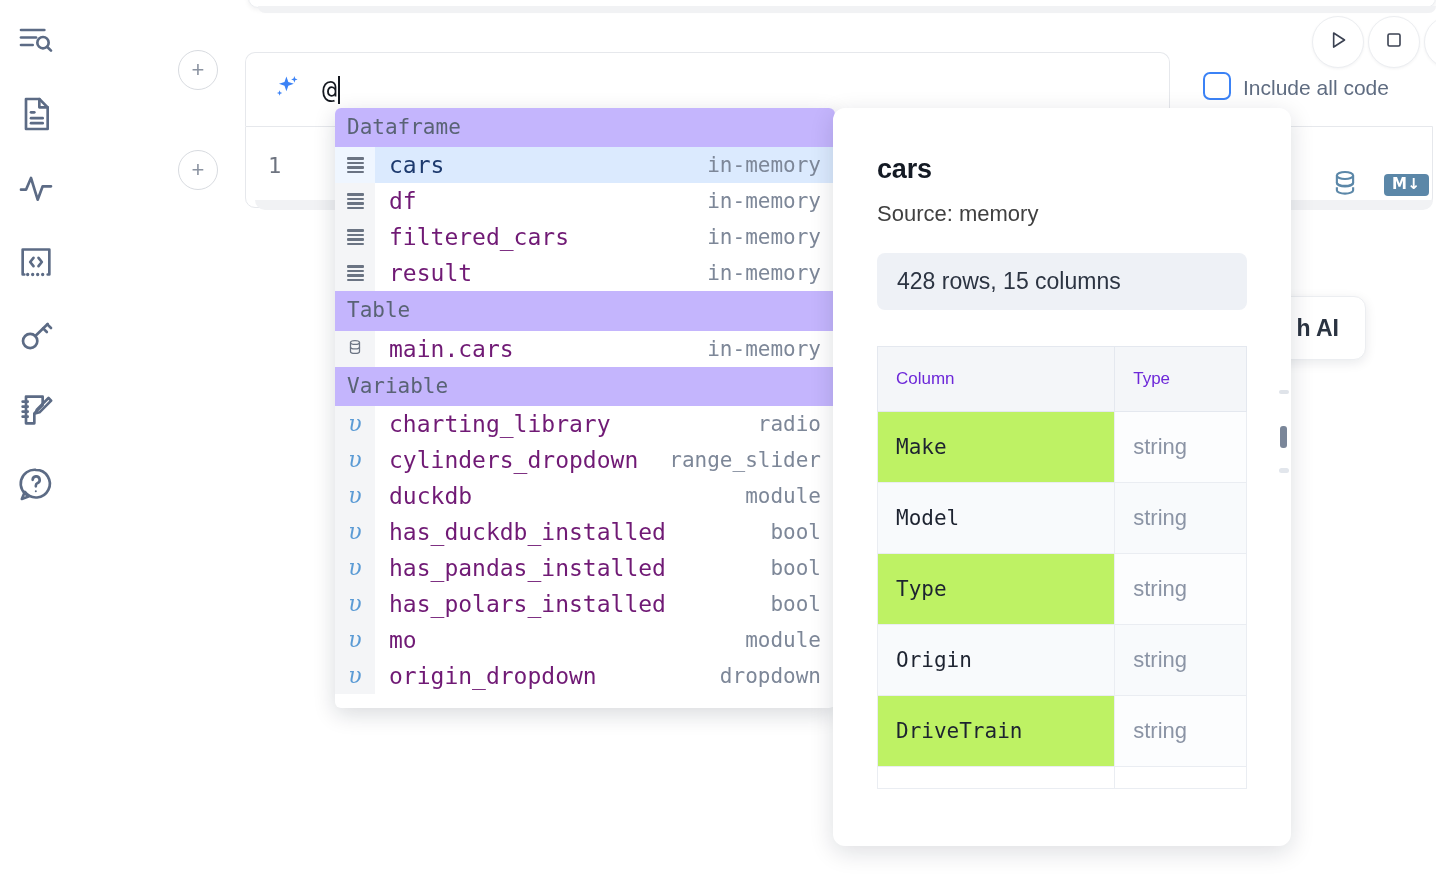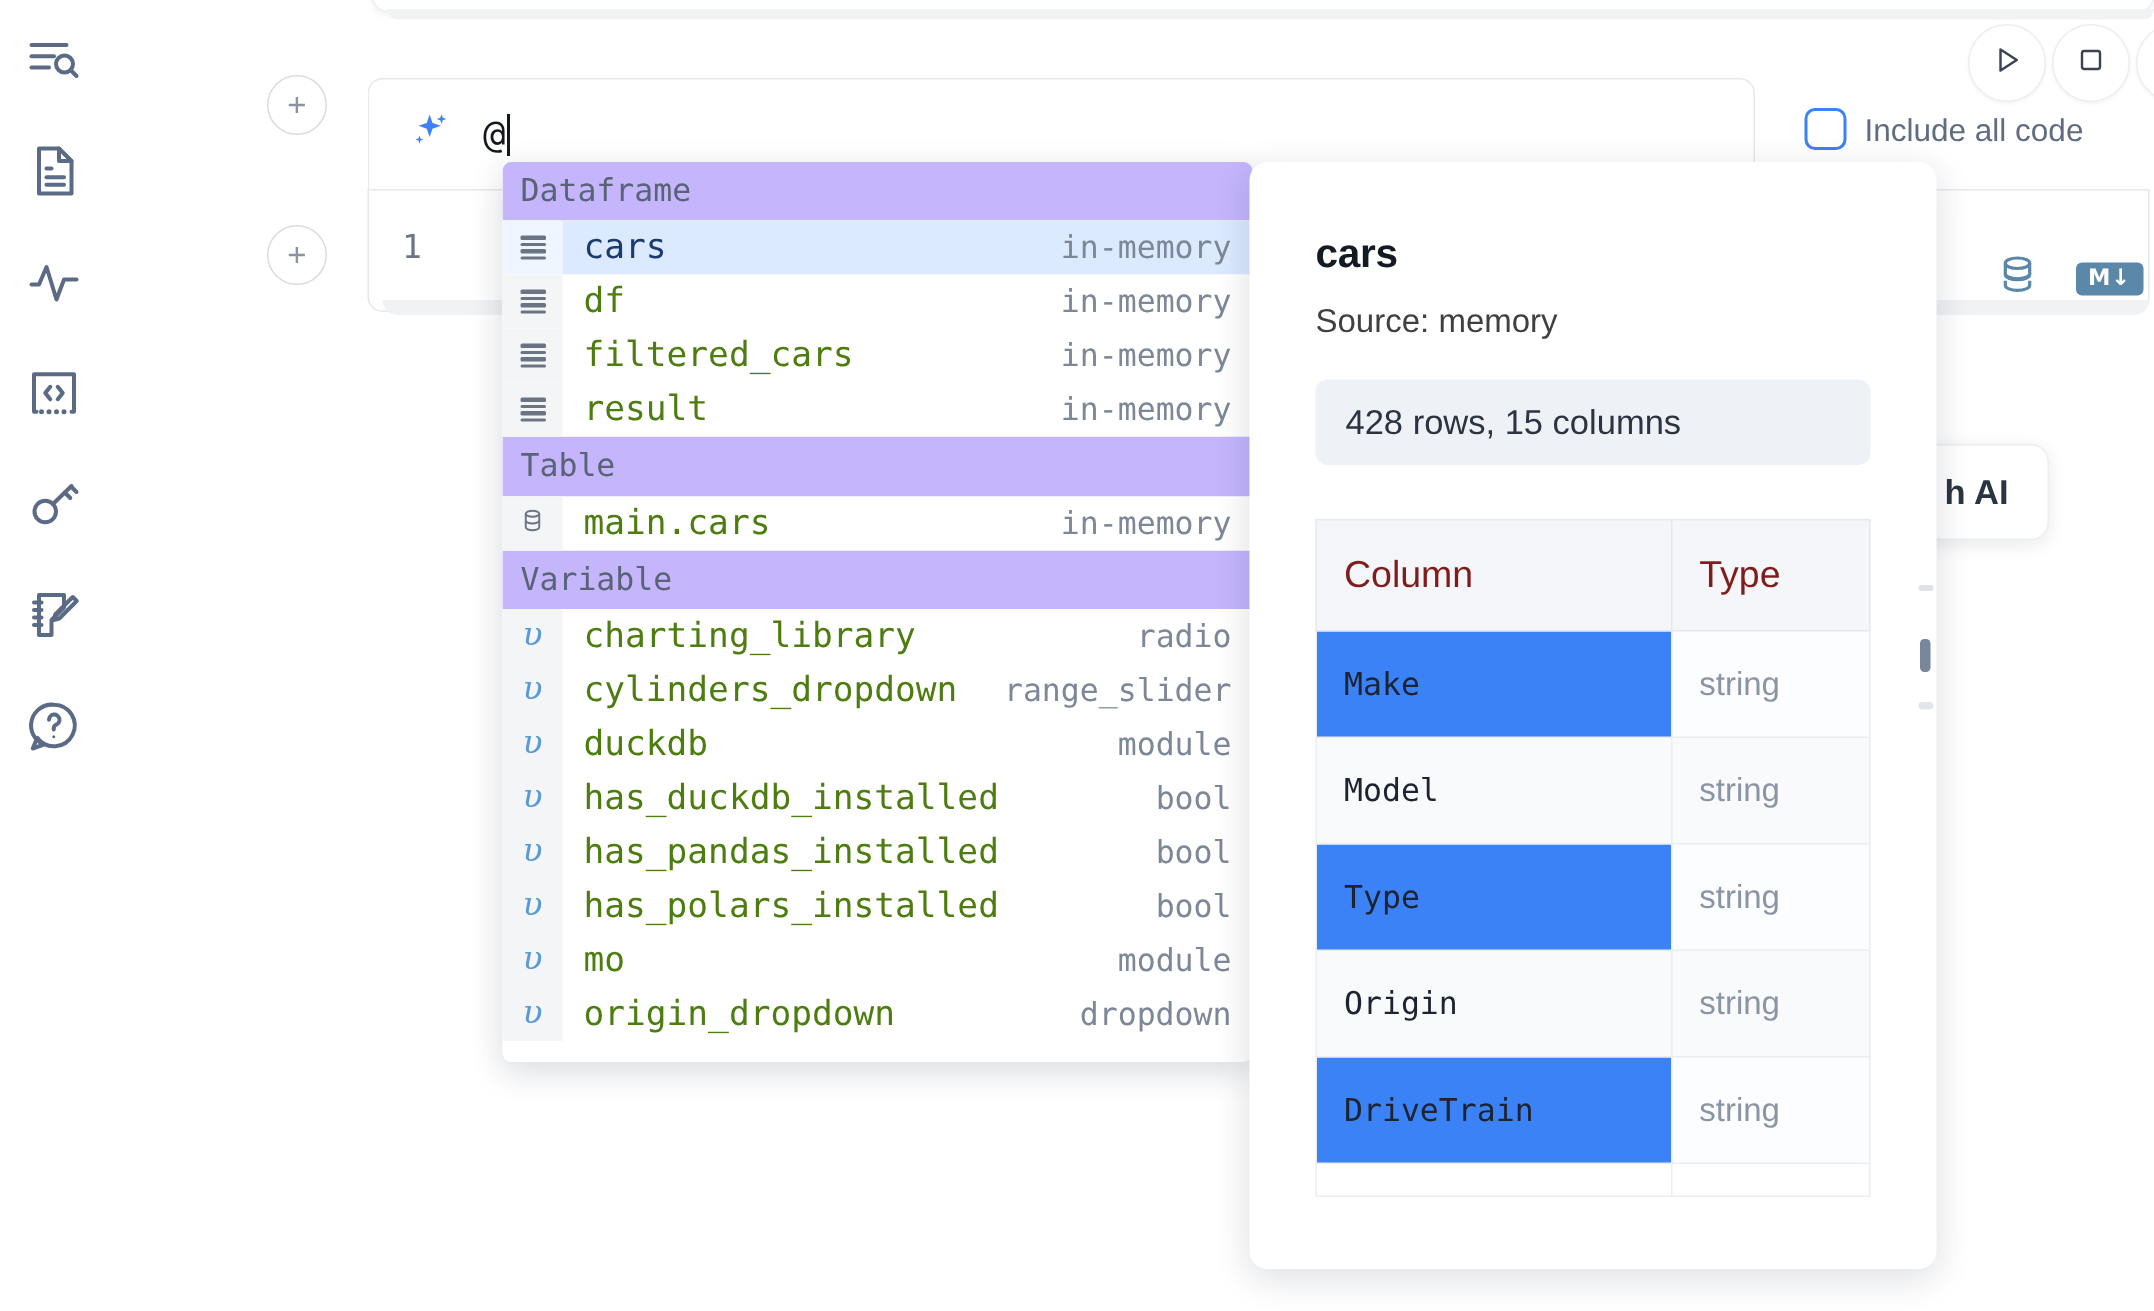--- a/index.html
+++ b/index.html
@@ -233,21 +233,21 @@
     flex: 1;
     height: 36px;
     display: flex;
     align-items: center;
     justify-content: space-between;
     padding: 0 0 0 14px;
     min-width: 0;
   }
   .ac-name {
     font-size: 23px;
-    color: #4d7c0f;
+    color: #701a75;
     white-space: nowrap;
   }
   .ac-item.sel .ac-name { color: #1d3a6e; }
   .ac-type {
     font-size: 21px;
     color: #7d8798;
     white-space: nowrap;
     padding-right: 14px;
   }
   .ac-icon-df {
@@ -293,34 +293,34 @@
     font-size: 23px;
     color: #2c3442;
     margin-bottom: 36px;
   }
   .doc-table { width: 100%; border-collapse: collapse; }
   .doc-table th {
     background: #f4f6f9;
     border: 1px solid #e4e8ef;
     text-align: left;
     font-weight: 400;
-    font-size: 25px;
-    color: #7f1d1d;
+    font-size: 17px;
+    color: #6d28d9;
     padding: 22px 18px;
   }
   .doc-table td {
     border: 1px solid #eaedf2;
     padding: 22px 18px;
     font-size: 22px;
   }
   .doc-table td.col-name {
     font-family: "DejaVu Sans Mono", monospace;
     color: #1d2330;
     font-size: 21px;
-    background: #3b82f6;
+    background: #bef264;
   }
   .doc-table td.col-type {
     color: #8b94a5;
     background: #fcfdfe;
   }
   .doc-table tr.alt td { background: #f8fafc; }
   .doc-table tr.partial td { height: 22px; padding: 0; }
 
   
   .scroll-mark {

